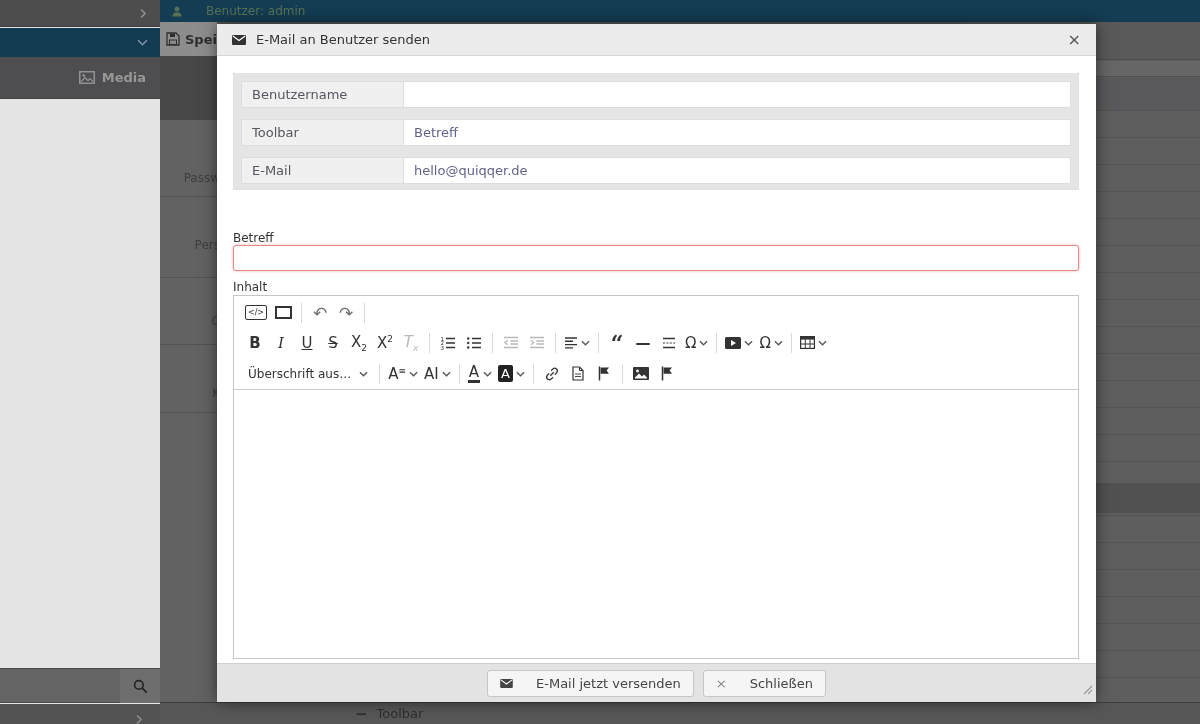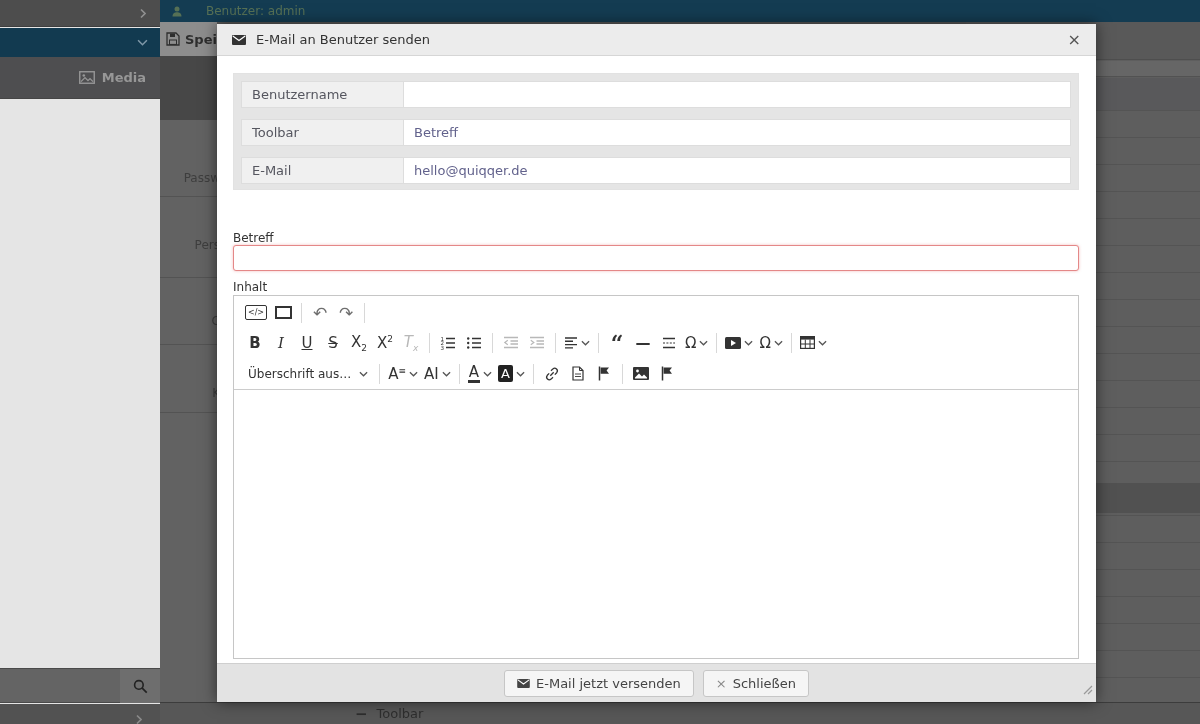--- a/index.html
+++ b/index.html
@@ -82,21 +82,21 @@
   .max-box { width:17px; height:13px; border:2px solid #333; }
   .heading-select { font-size:12px; color:#333; gap:8px; padding:0 6px; }
   .g-ff { display:inline-flex; align-items:flex-start; font-size:15px; }
   .g-ff .lines { font-size:9px; margin-top:1px; }
   .g-colorA { border-bottom:3px solid #333; line-height:15px; padding:0 1px; }
   .g-bgA { background:#222; color:#fff; border-radius:2px; padding:0 3px; font-size:13px; line-height:17px; }
 
   .ed-content { flex:1; background:#fff; }
 
   .m-footer { position:absolute; left:0; right:0; top:639px; height:39px; background:#e3e3e3; border-top:1px solid #cfcfcf; display:flex; align-items:center; justify-content:center; gap:9px; }
-  .btn { height:27px; padding:0 12px; background:#f5f5f5; border:1px solid #c6c6c6; border-radius:3px; font-size:13px; color:#444; display:inline-flex; align-items:center; gap:6px; font-family:inherit; cursor:pointer; }
+  .btn { height:27px; padding:0 12px; background:#f5f5f5; border:1px solid #c6c6c6; border-radius:3px; font-size:13px; color:#444; display:inline-flex; align-items:center; gap:23px; font-family:inherit; cursor:pointer; }
   .btn .x { color:#888; font-size:13px; }
   .resize-grip { position:absolute; right:3px; bottom:3px; color:#9a9a9a; }
 
   .chev svg, .icon svg { display:block; }
   .hidden-defs { position:absolute; width:0; height:0; overflow:hidden; }
 </style>
 </head>
 <body>
 
 <svg class="hidden-defs" xmlns="http://www.w3.org/2000/svg">

